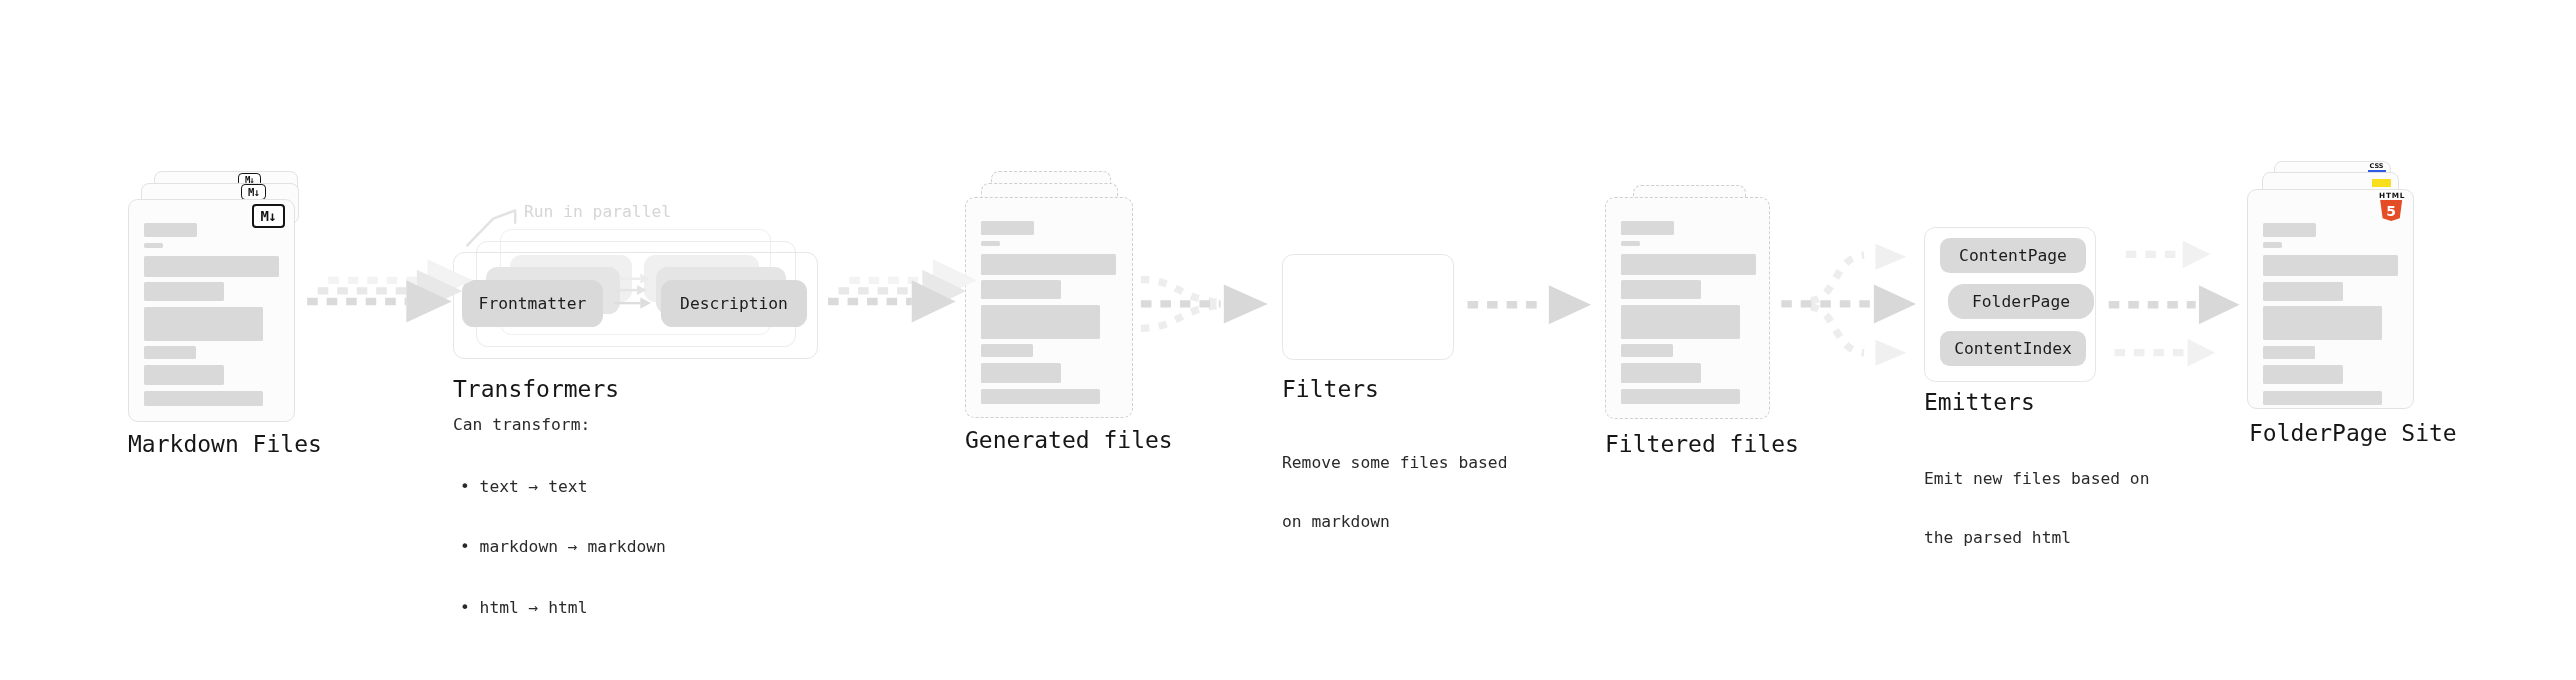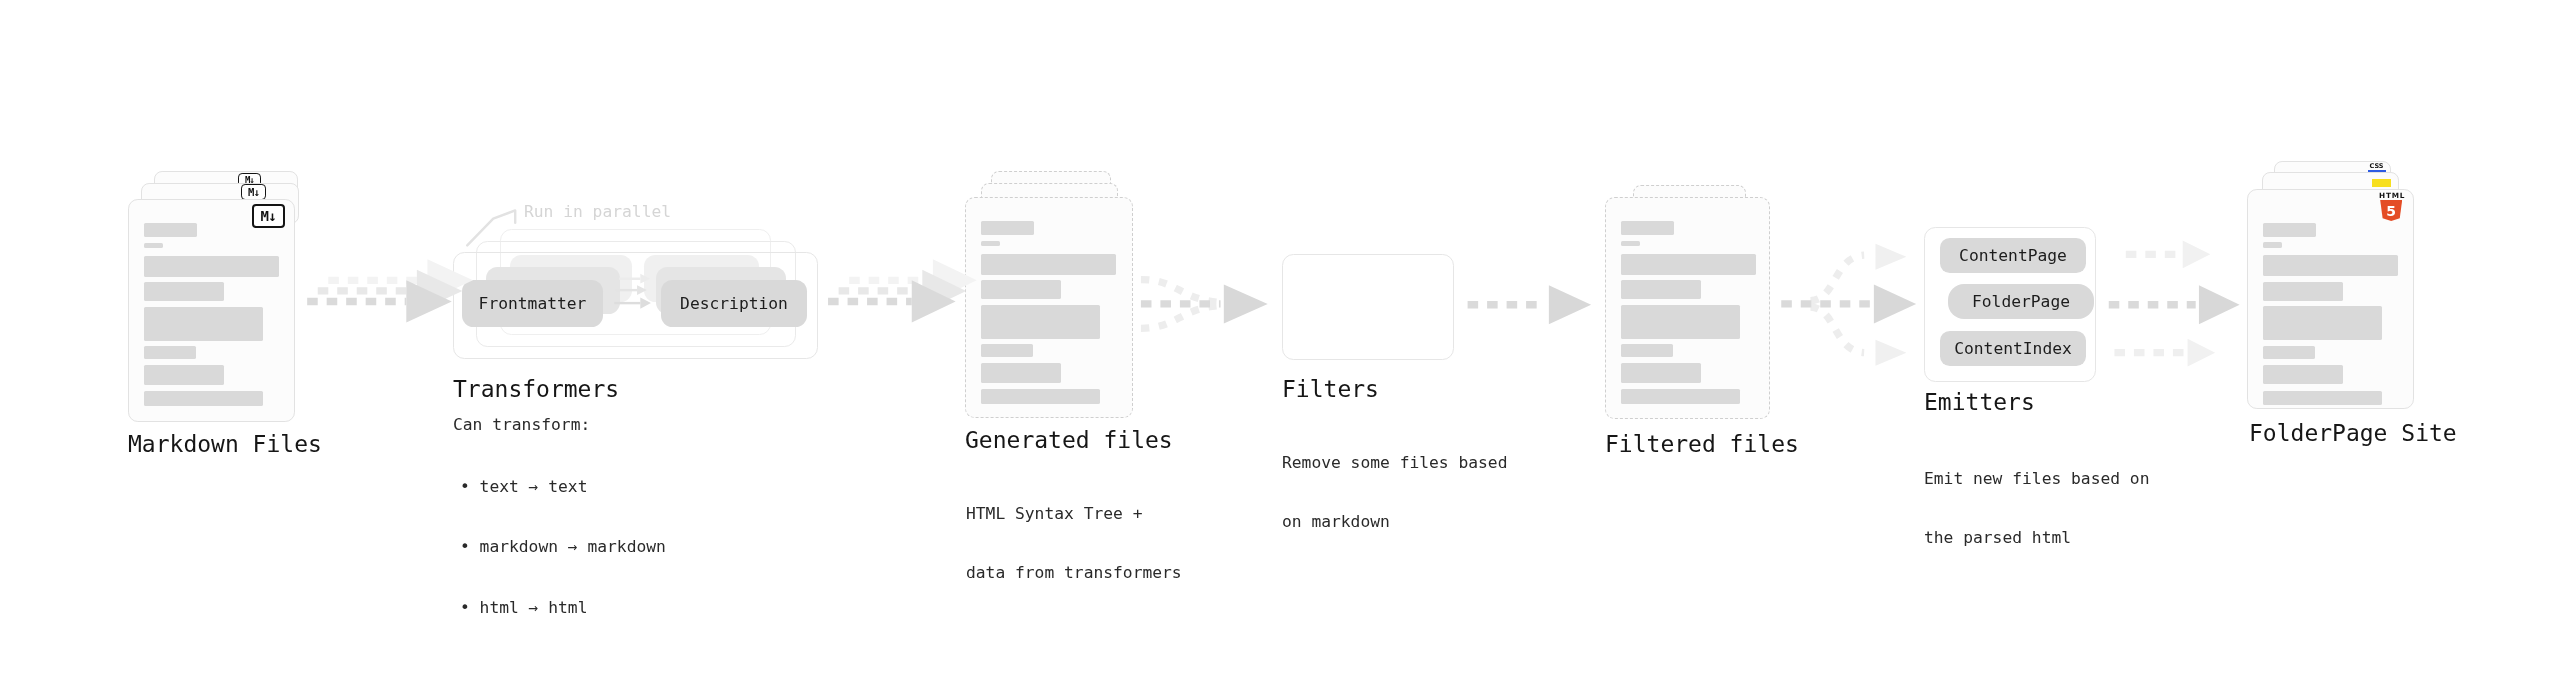--- a/index.html
+++ b/index.html
@@ -96,24 +96,20 @@
         <div class="sbar" style="width: 19.5px; height: 5.7px; margin-top: 5.7px;"></div>
         <div class="sbar" style="width: 135px; height: 21px; margin-top: 7.3px;"></div>
         <div class="sbar" style="width: 80px; height: 18.7px; margin-top: 5.7px;"></div>
         <div class="sbar" style="width: 119px; height: 34px; margin-top: 5.7px;"></div>
         <div class="sbar" style="width: 52px; height: 13px; margin-top: 5.7px;"></div>
         <div class="sbar" style="width: 80px; height: 19.5px; margin-top: 5.7px;"></div>
         <div class="sbar" style="width: 119px; height: 14.6px; margin-top: 6.5px;"></div>
       </div>
   </div>
   <div class="title" style="left:965px;top:427px;">Generated files</div>
-  <div class="body abs" style="left:966px;top:465px;">
-    <div>HTML Syntax Tree +</div>
-    <div>data from transformers</div>
-  </div>
 
   <div class="gbox gbox--solid" style="left:1282px;top:254px;width:172px;height:106px;"></div>
   <div class="title" style="left:1282px;top:376px;">Filters</div>
   <div class="body abs" style="left:1282px;top:414px;">
     <div>Remove some files based</div>
     <div>on markdown</div>
   </div>
 
   <div class="card card--dashed" style="left:1633px;top:185px;width:113px;height:37px;border-radius:8.1px;"></div>
   <div class="card card--dashed" style="left:1605px;top:197px;width:165px;height:222px;">

